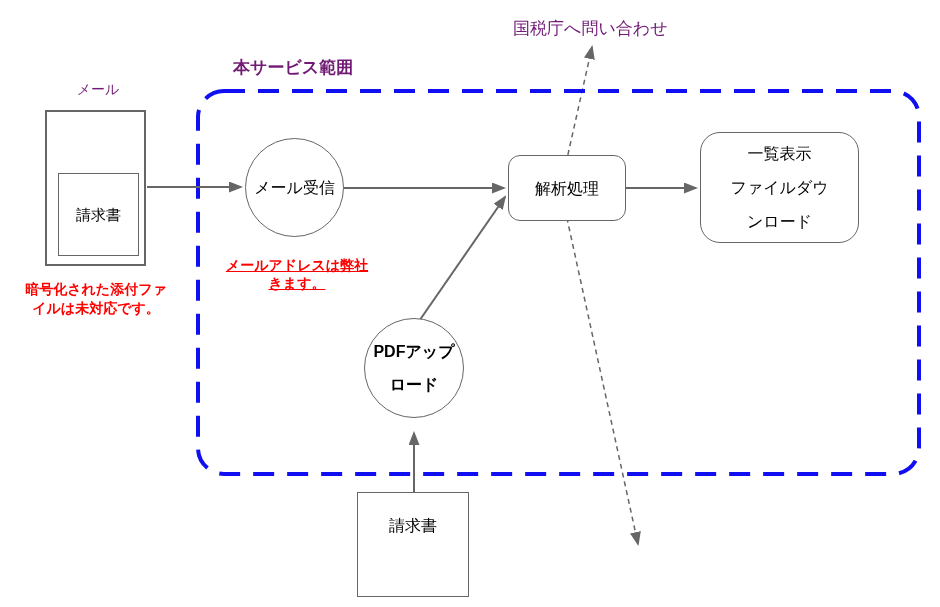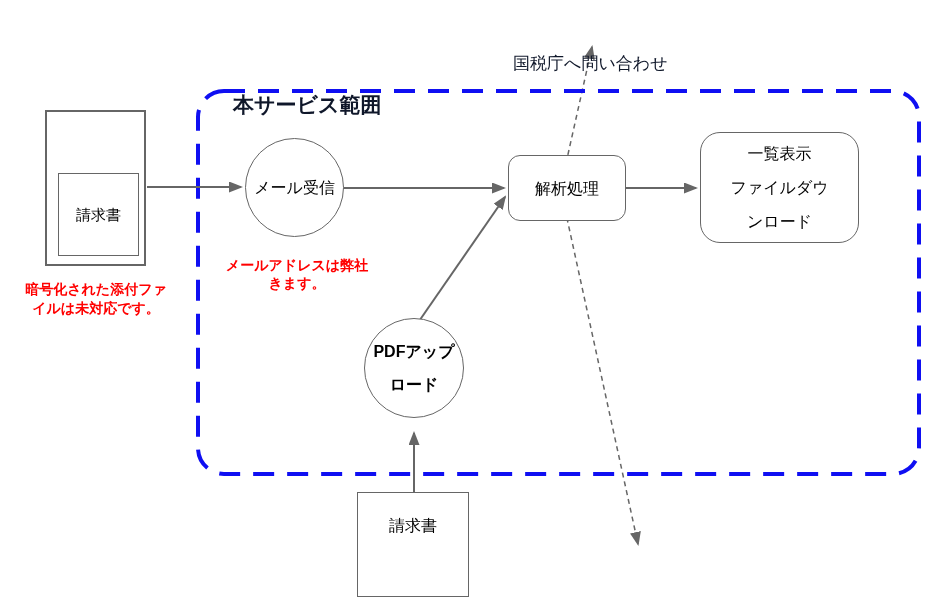--- a/index.html
+++ b/index.html
@@ -9,22 +9,22 @@
   }
   .layer { position:absolute; left:0; top:0; }
   .shape {
     position:absolute; background:#ffffff; border:1.6px solid #666666;
     box-sizing:border-box; display:flex; align-items:center; justify-content:center;
     text-align:center; font-size:16px; line-height:21px; color:#000;gap:12px;
   }
   .circle { border-radius:50%; flex-direction:column; }
   .rounded-sm { border-radius:12px; }
   .rounded-lg { border-radius:20px; flex-direction:column; }
-  .label { position:absolute; white-space:nowrap; font-size:17px; color:#0f172a;margin-top:35px; }
-  .label.small { font-size:10px; }
+  .label { position:absolute; white-space:nowrap; font-size:17px; color:#701a75; }
+  .label.small { font-size:14px; }
   .label.bold { font-weight:bold; }
   .note {
     position:absolute; color:#ff0000; font-weight:bold; font-size:14px;
     line-height:19px; text-align:center;
   }
   .mail-window { border-width:2px; }
   .invoice-inner { font-size:15px; }
   .upload-box { align-items:flex-start; padding-top:22px; }
 </style>
 </head>
@@ -44,33 +44,33 @@
 
     <rect x="198" y="91" width="721" height="383" rx="26" ry="26" fill="none" stroke="#0f0ff2" stroke-width="4" stroke-dasharray="21 13"></rect>
 
     <line x1="147" y1="187" x2="241" y2="187" stroke="#666666" stroke-width="2" marker-end="url(#arrow)"></line>
     <line x1="343" y1="188" x2="504" y2="188" stroke="#666666" stroke-width="2" marker-end="url(#arrow)"></line>
     <line x1="626" y1="188" x2="696" y2="188" stroke="#666666" stroke-width="2" marker-end="url(#arrow)"></line>
     <line x1="415" y1="327" x2="505" y2="197" stroke="#666666" stroke-width="2" marker-end="url(#arrow)"></line>
     <line x1="414" y1="492" x2="414" y2="433" stroke="#666666" stroke-width="2" marker-end="url(#arrow)"></line>
   </svg>
 
-  <div class="label bold" style="left:233px; top:56px; font-size:21px;">本サービス範囲</div>
+  <div class="label bold" style="left:233px; top:56px; font-size:17px;">本サービス範囲</div>
 
   <div class="label small" style="left:60px; top:81px; width:76px; text-align:center;">メール</div>
 
   <div class="label" style="left:513px; top:17px;">国税庁へ問い合わせ</div>
 
 
   <div class="note" style="left:15px; top:280px; width:162px;">
     <div>暗号化された添付ファ</div>
     <div>イルは未対応です。</div>
   </div>
 
-  <div class="note" style="left:222px; top:256px; width:150px; line-height:18px;">
+  <div class="note" style="left:222px; top:256px; width:150px; line-height:18px;text-decoration:underline;">
     <div>メールアドレスは弊社</div>
     <div>きます。</div>
   </div>
 
   <div class="shape mail-window" style="left:45px; top:110px; width:101px; height:156px;"></div>
 
   <div class="shape invoice-inner" style="left:58px; top:173px; width:81px; height:83px;">
     <span>請求書</span>
   </div>
 

